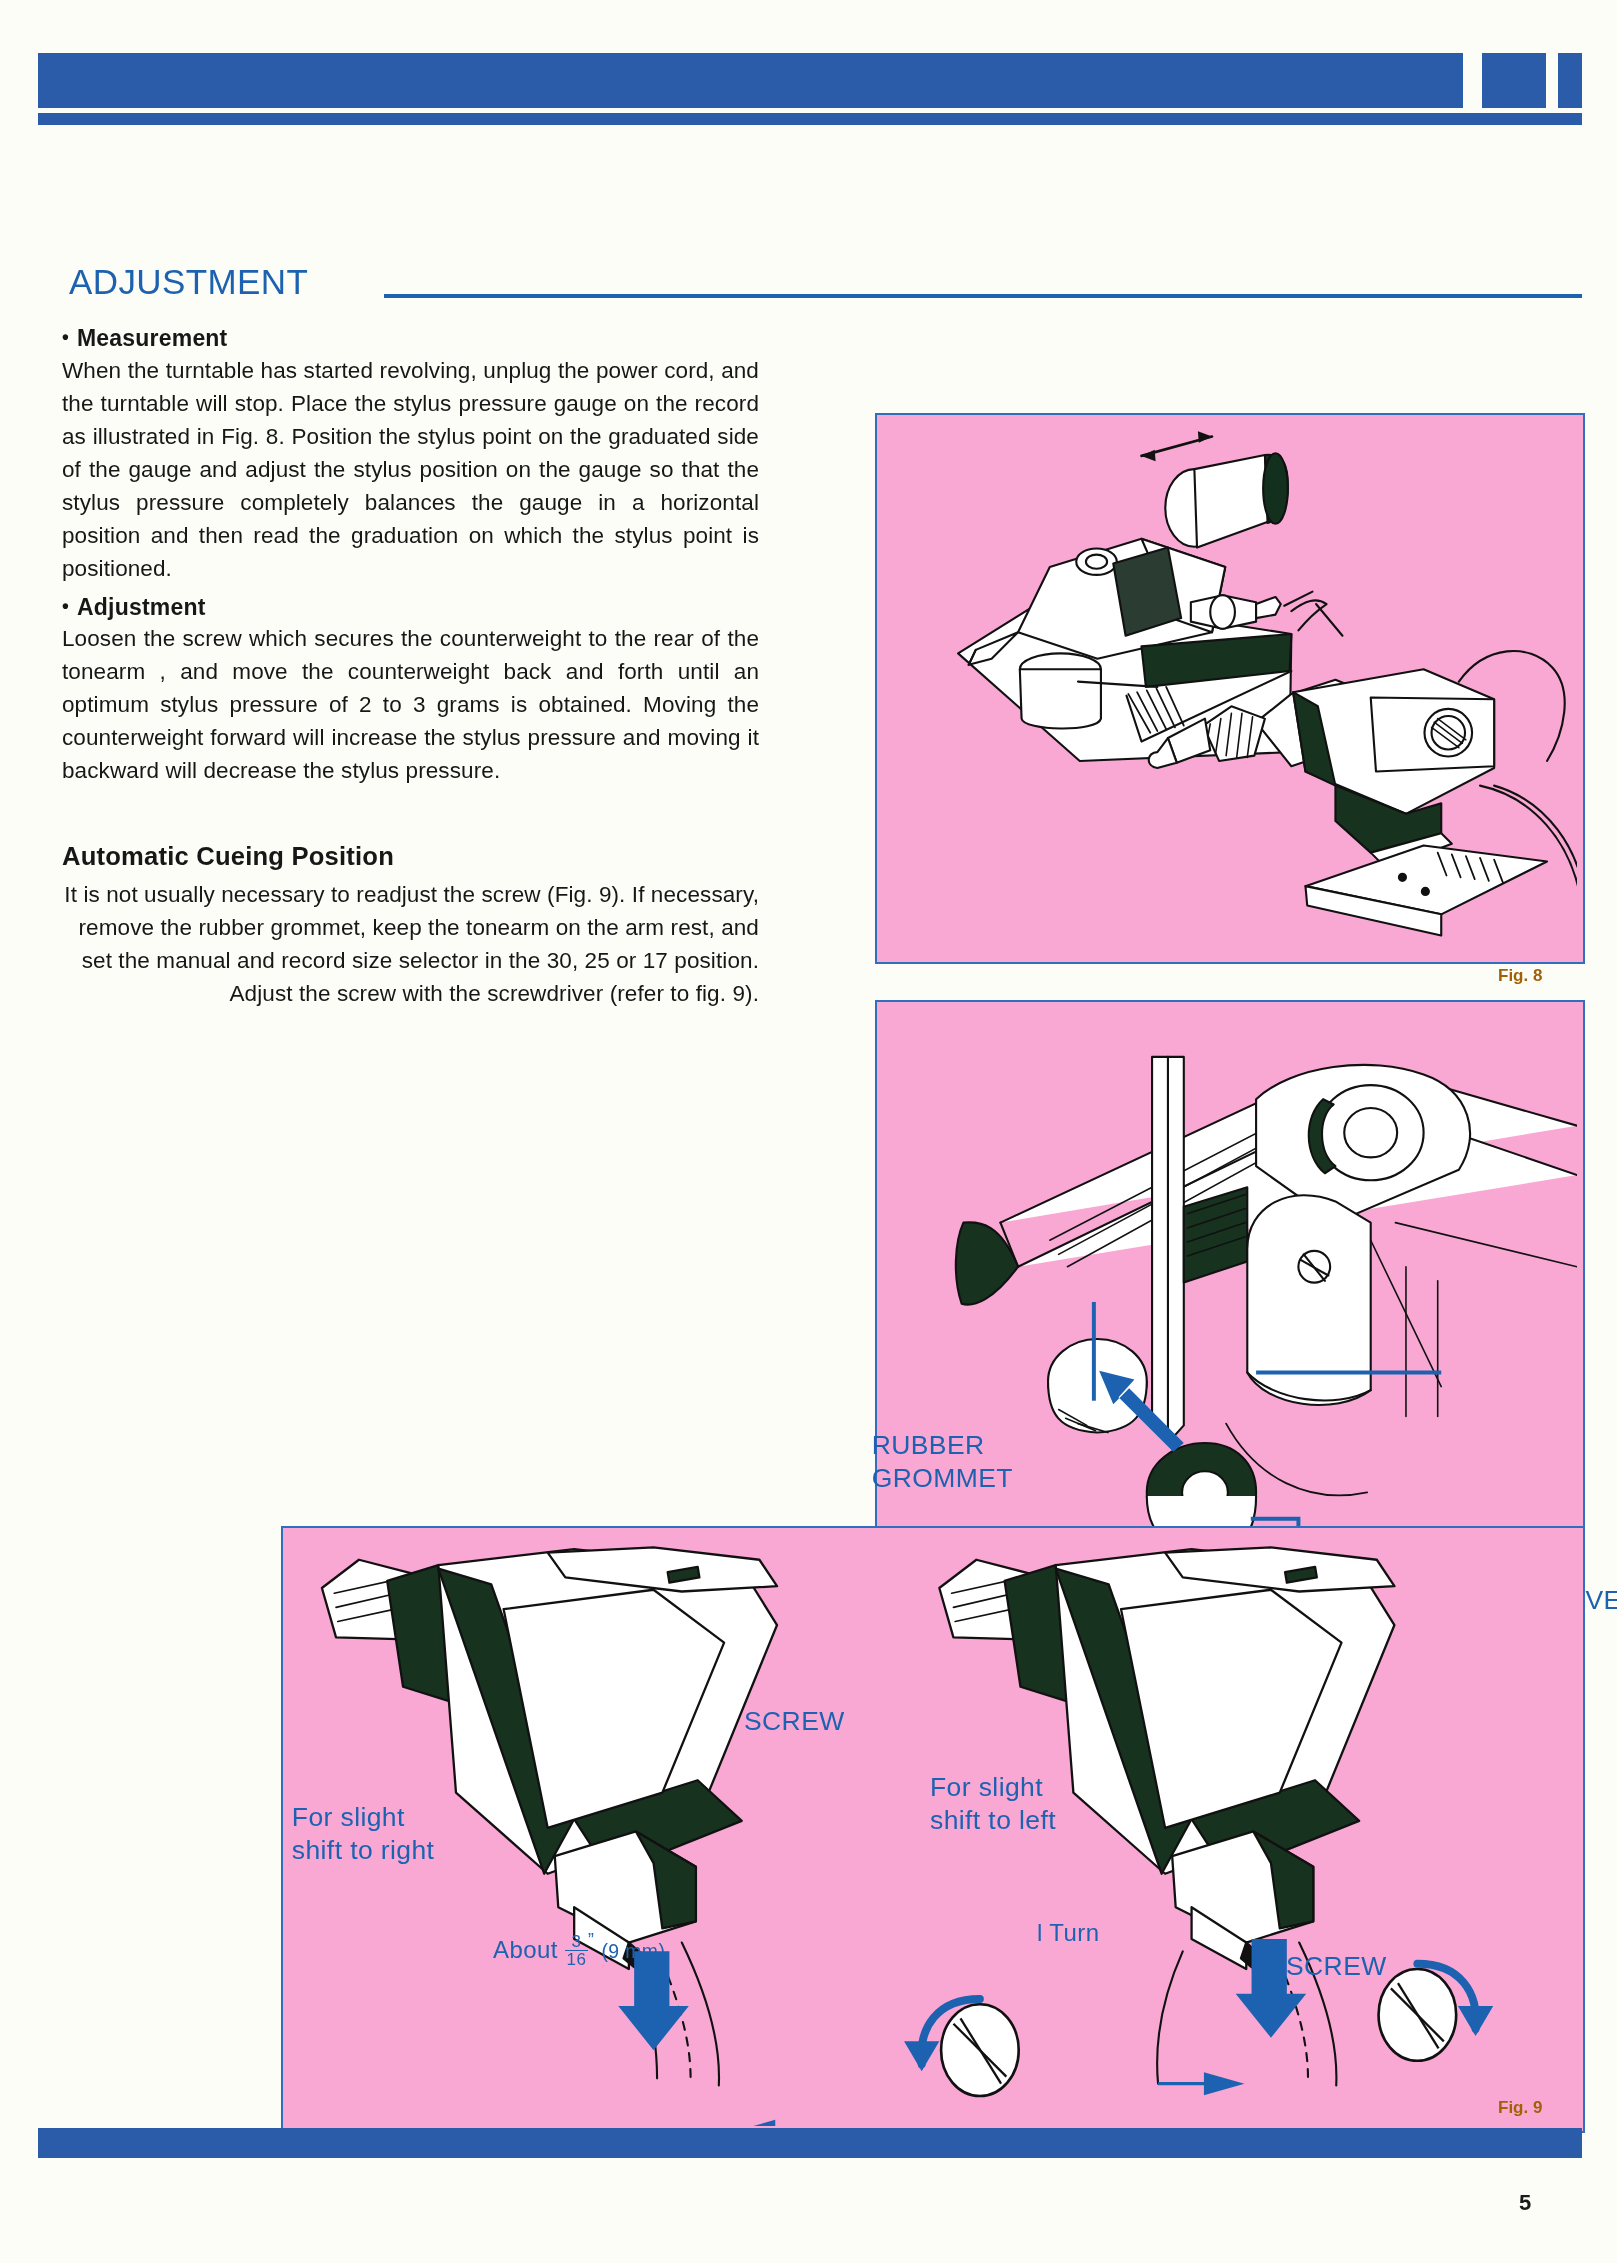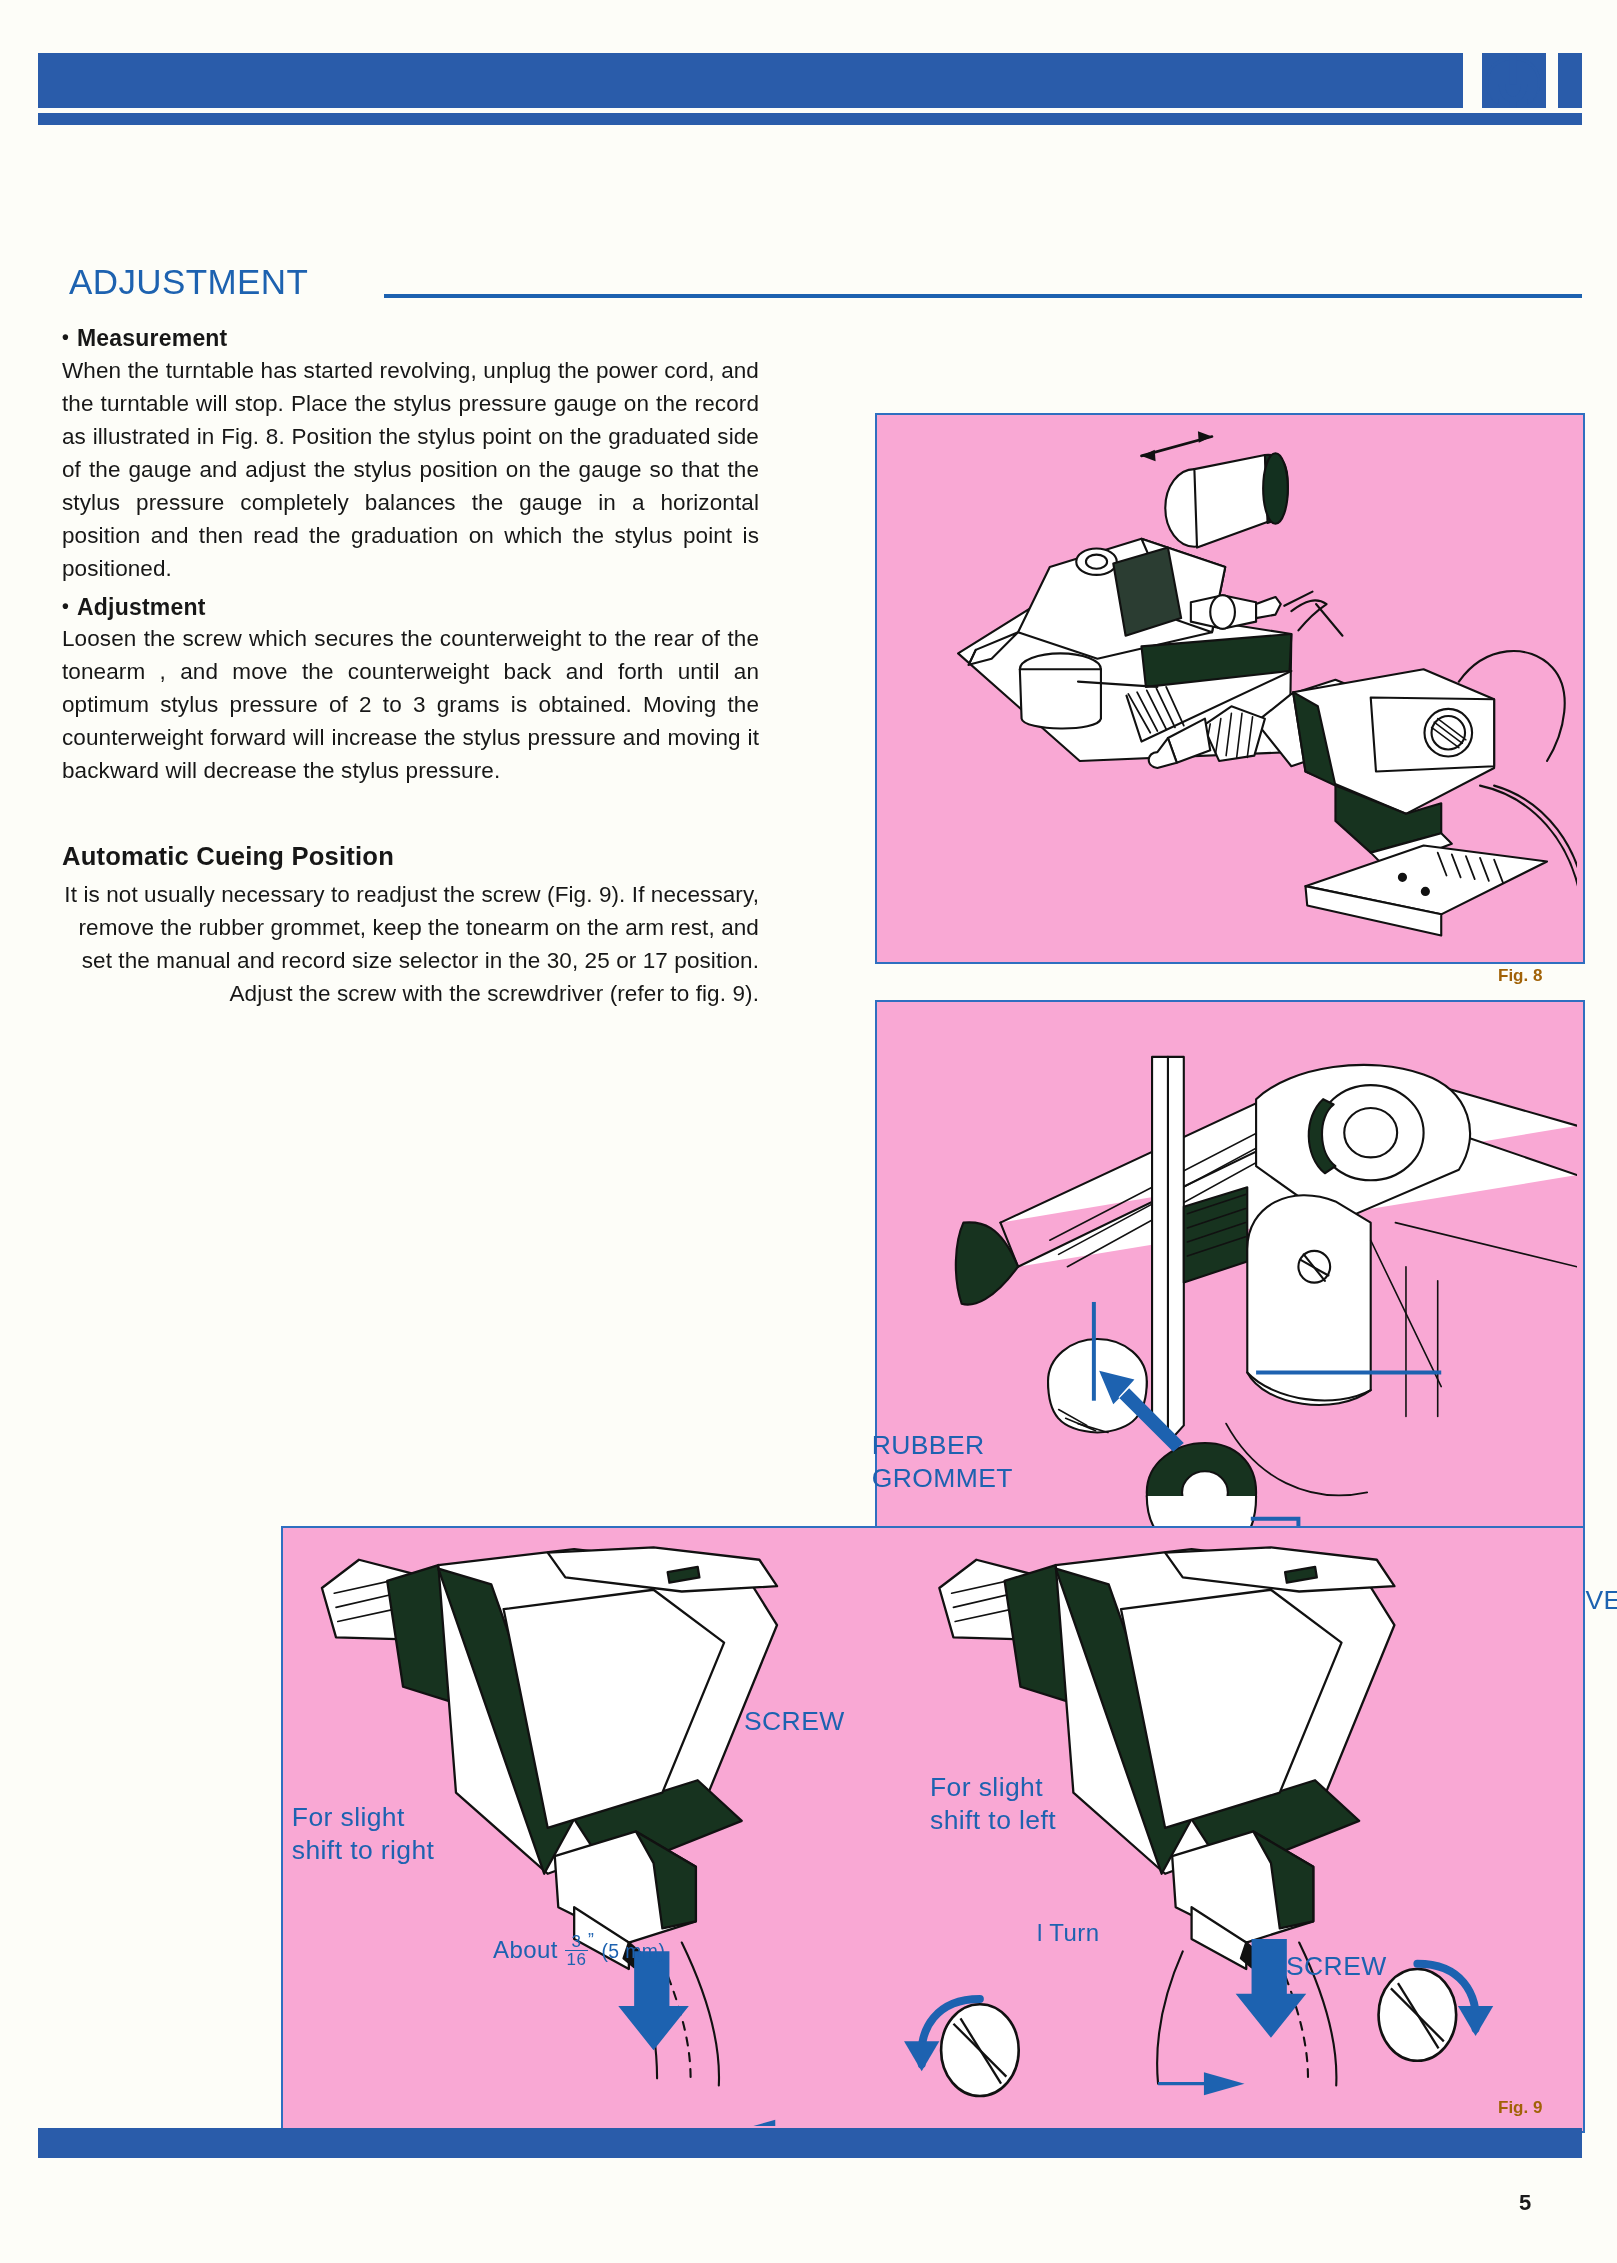--- a/index.html
+++ b/index.html
@@ -420,21 +420,21 @@
         <path d="M992 630 L1082 630"></path>
       </g>
       <g fill="#1d62b0" stroke="none">
         <path d="M1090 630 l-46 -13 l0 26 z"></path>
       </g>
     </svg>
 
     <div class="lbl" style="left:461px;top:177px;">SCREW</div>
     <div class="lbl" style="left:8.8px;top:273px;"><span>For slight</span>
 <span>shift to right</span></div>
-    <div class="lbl small" style="left:210px;top:396px;"><span>About</span> <span class="frac"><span class="num">3</span><span class="den">16</span></span><span style="font-size:17.6px;vertical-align:12.4px;">”</span> <span style="font-size:19.4px;">(5 mm)</span></div>
+    <div class="lbl small" style="left:210px;top:396px;"><span>About</span> <span class="frac"><span class="num">3</span><span class="den">16</span></span><span style="font-size:17.6px;vertical-align:12.4px;">”</span> <span style="font-size:19.4px;">(9 mm)</span></div>
 
     <div class="lbl" style="left:647px;top:243px;"><span>For slight</span>
 <span>shift to left</span></div>
     <div class="lbl" style="left:1003px;top:422px;">SCREW</div>
     <div class="lbl small" style="left:754px;top:388px;">l Turn</div>
   </div>
   <div class="fig-cap" id="fig9-cap">Fig. 9</div>
 
   <div class="ftr-bar"></div>
   <div class="page-num">5</div>

